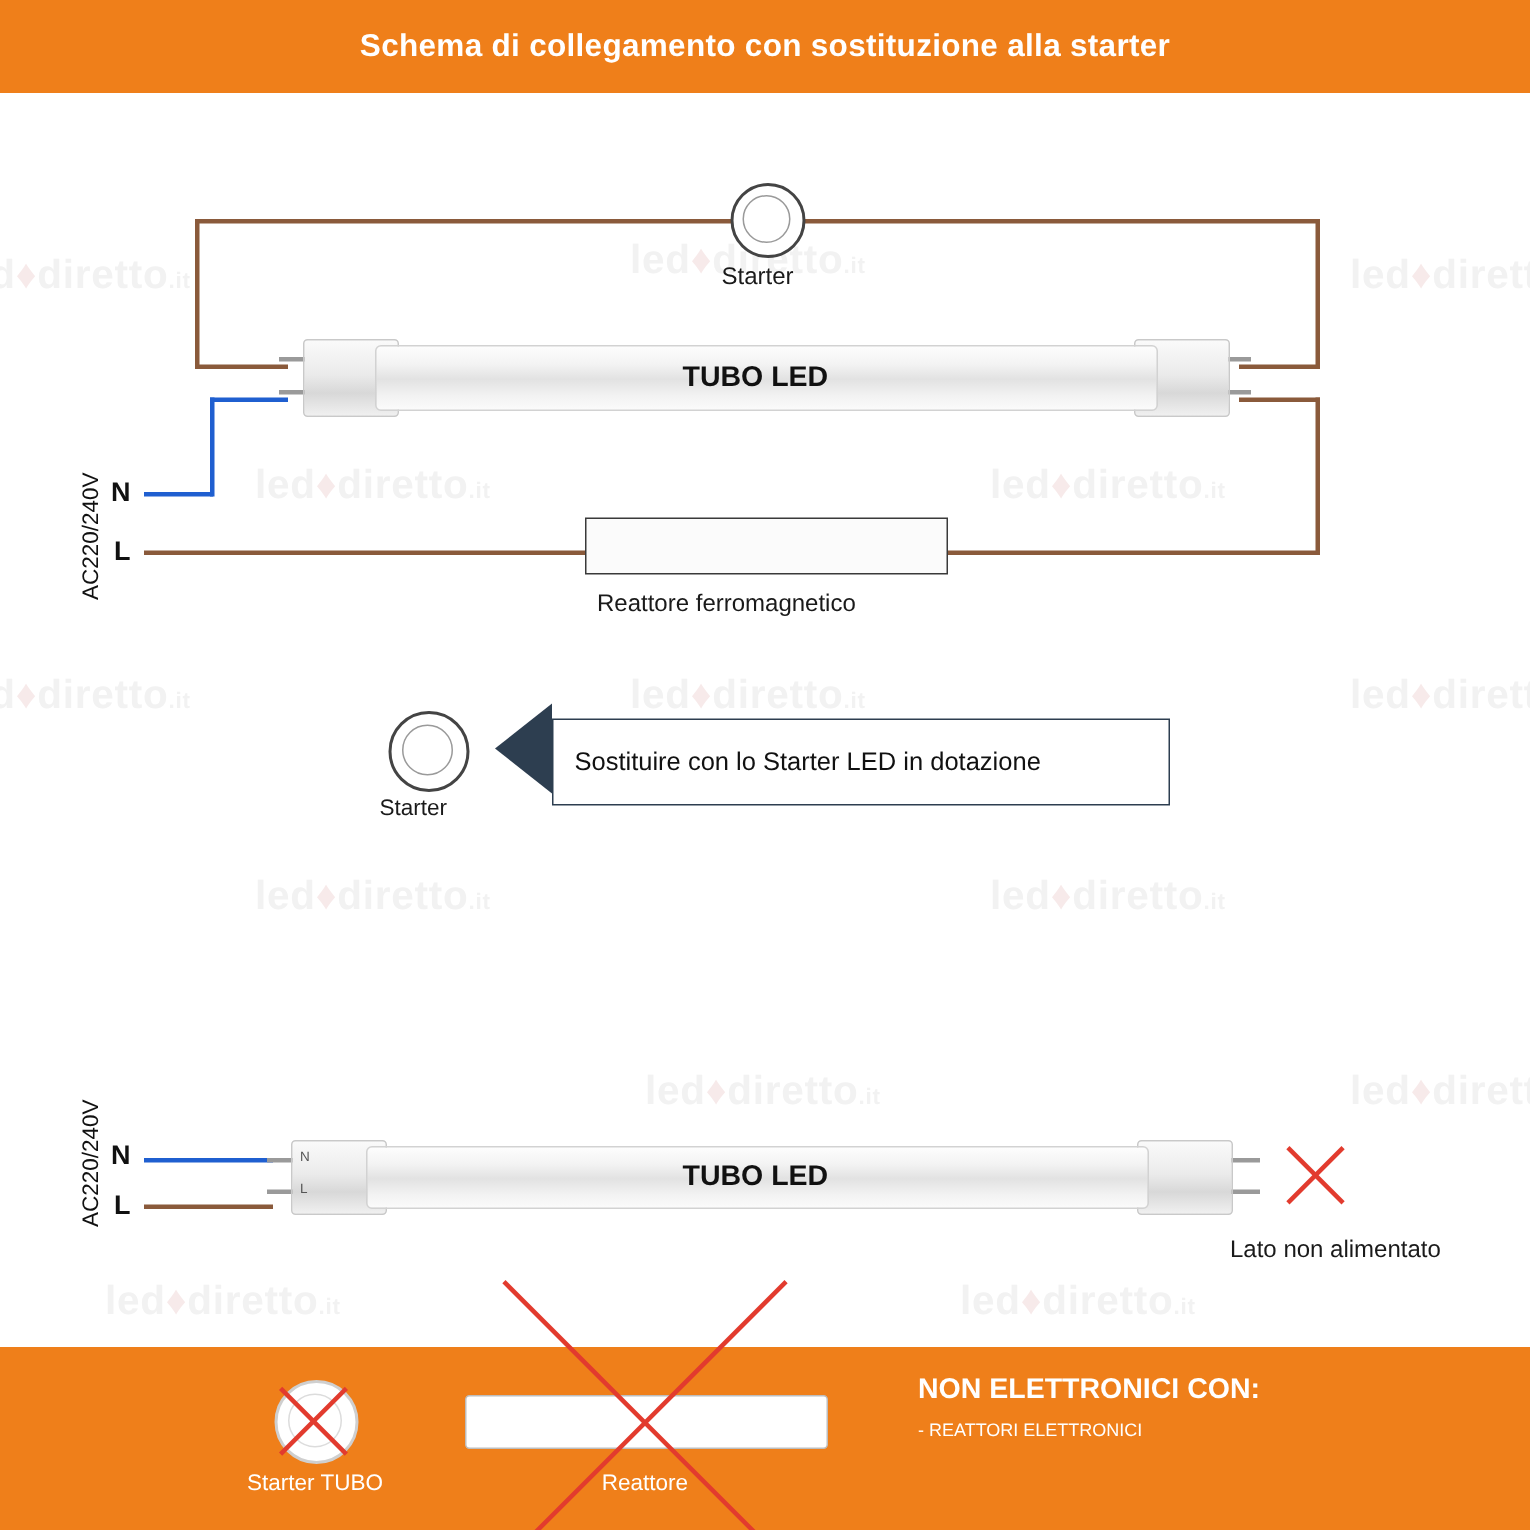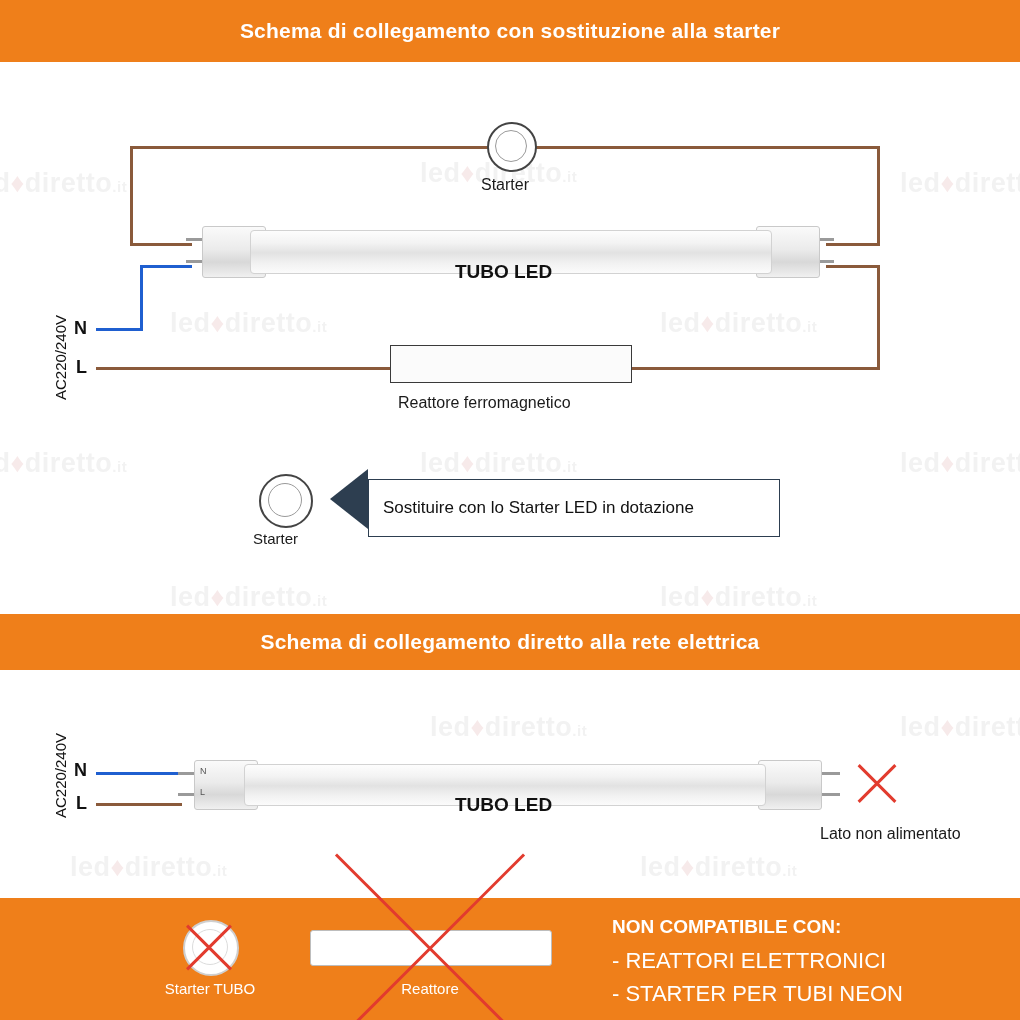--- a/index.html
+++ b/index.html
@@ -40,21 +40,21 @@
     position:absolute;
     background:linear-gradient(to bottom,#fdfdfd 0%,#f3f3f3 28%,#e2e2e2 52%,#f2f2f2 78%,#fbfbfb 100%);
     border:1px solid #d2d2d2;border-radius:4px;
   }
   .tube-cap{
     position:absolute;
     background:linear-gradient(to bottom,#fafafa 0%,#ebebeb 45%,#d8d8d8 70%,#f0f0f0 100%);
     border:1px solid #c9c9c9;border-radius:3px;
   }
   .tube-label{
-    position:absolute;font-weight:bold;color:#111;margin-top:20px;
+    position:absolute;font-weight:bold;color:#111;
   }
   .pin{position:absolute;background:#9a9a9a;}
 
   
   .starter-outer{
     position:absolute;border-radius:50%;
     background:#ffffff;border:2px solid #444;
   }
   .starter-inner{
     position:absolute;border-radius:50%;
@@ -93,21 +93,21 @@
     transform-origin:center;
   }
   .cross .a{transform:rotate(45deg);}
   .cross .b{transform:rotate(-45deg);}
 
   
   .bot-item{position:absolute;text-align:center;color:#ffffff;}
   .bot-caption{color:#ffffff;font-size:15px;margin-top:4px;}
   .bot-list{position:absolute;color:#ffffff;}
   .bot-list .hd{font-weight:bold;font-size:19px;margin-bottom:6px;}
-  .bot-list .li{font-size:22px;line-height:1.5;}
+  .bot-list .li{font-size:12px;line-height:1.5;}
 
   .neon-starter{
     position:absolute;border-radius:50%;background:#fff;border:2px solid #cfcfcf;
   }
   .neon-starter-in{
     position:absolute;border-radius:50%;background:#fff;border:1px solid #dcdcdc;
   }
   .reattore-small{
     position:absolute;background:#ffffff;border:1px solid #bdbdbd;border-radius:3px;
   }
@@ -177,23 +177,20 @@
 
   <div class="starter-outer" style="left:259px;top:474px;width:50px;height:50px;"></div>
   <div class="starter-inner" style="left:268px;top:483px;width:32px;height:32px;"></div>
   <div class="lbl" style="left:253px;top:530px;font-size:15px;">Starter</div>
 
   <div class="callout-arrow" style="left:330px;top:469px;"></div>
   <div class="callout-box" style="left:368px;top:479px;width:410px;height:56px;">
     <span style="padding-left:14px;font-size:17px;color:#111;text-align:center;">Sostituire con lo Starter LED in dotazione</span>
   </div>
 
-  <div class="banner" id="banner-mid">
-    <span>Schema di collegamento diretto alla rete elettrica</span>
-  </div>
 
   <div class="vlabel" style="left:52px;top:818px;">AC220/240V</div>
   <div class="nl" style="left:74px;top:760px;">N</div>
   <div class="nl" style="left:76px;top:793px;">L</div>
 
   <div class="wire-blue" style="left:96px;top:772px;width:86px;height:3px;"></div>
   <div class="wire" style="left:96px;top:803px;width:86px;height:3px;"></div>
 
   <div class="pin" style="left:178px;top:772px;width:18px;height:3px;"></div>
   <div class="pin" style="left:178px;top:793px;width:18px;height:3px;"></div>
@@ -229,18 +226,17 @@
   <div class="reattore-small" style="left:310px;top:930px;width:240px;height:34px;"></div>
   <div class="cross" style="left:300px;top:918px;width:260px;height:58px;">
     <span class="a" style="width:266px;left:-3px;"></span>
       <span class="b" style="width:266px;left:-3px;"></span>
   </div>
   <div class="bot-item" style="left:365px;top:980px;width:130px;">
     <span class="bot-caption">Reattore</span>
   </div>
 
   <div class="bot-list" style="left:612px;top:916px;">
-    <div class="hd">NON COMPATIBILE CON:</div>
+    <div class="hd">NON ELETTRONICI CON:</div>
     <div class="li">- REATTORI ELETTRONICI</div>
-    <div class="li">- STARTER PER TUBI NEON</div>
   </div>
 
 </div>
 
 </body></html>

